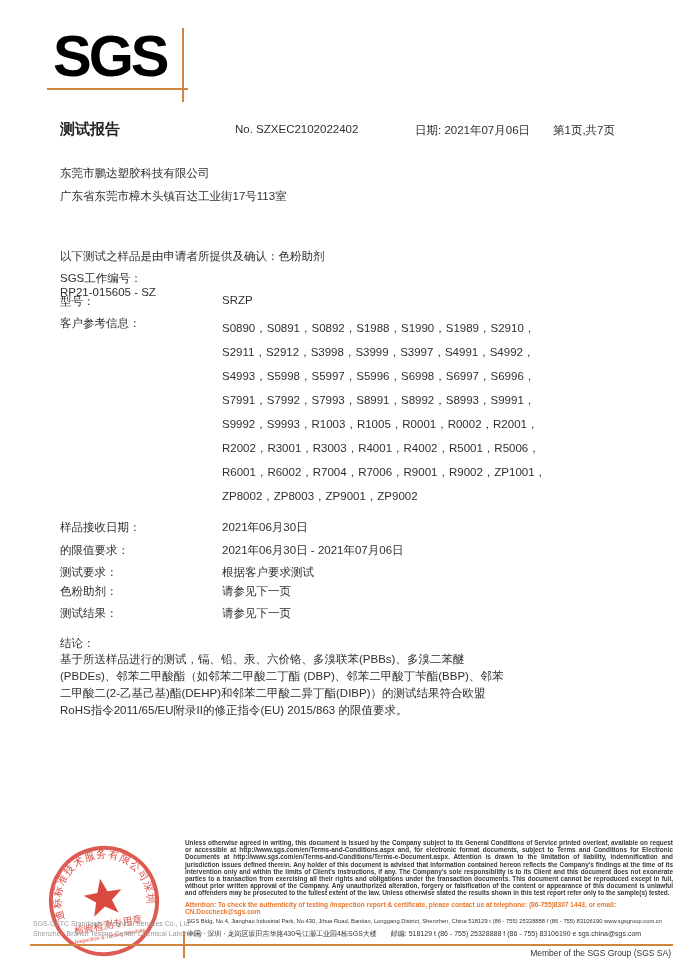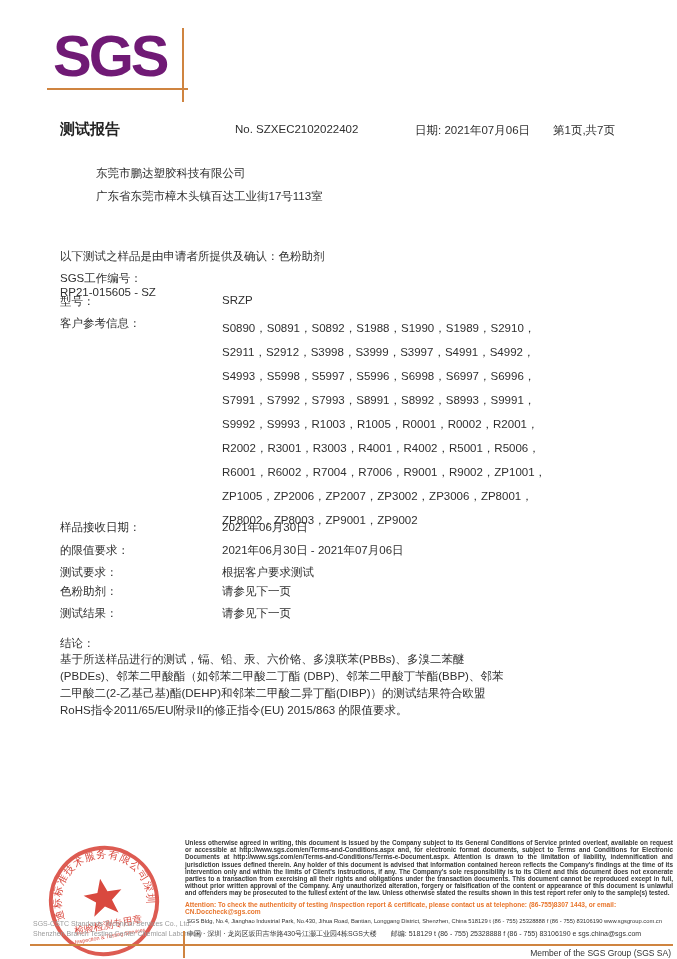--- a/index.html
+++ b/index.html
@@ -6,32 +6,32 @@
   .page {
     position:relative; width:677px; height:959px; background:#ffffff;
     font-family:"Liberation Sans","DejaVu Sans",sans-serif;
     color:#2f2f2f; overflow:hidden;
   }
 
   
   .logo-text {
     position:absolute; left:53px; top:27px;
     font-size:58px; font-weight:bold; letter-spacing:-3px;
-    color:#701a75; line-height:1;
+    color:#000000; line-height:1;
   }
   .crop-h { position:absolute; left:47px; top:88px; width:141px; height:2px; background:#cf8440; }
   .crop-v { position:absolute; left:182px; top:28px; width:2px; height:74px; background:#cf8440; }
 
   .title-row { position:absolute; left:60px; top:120px; width:580px; height:20px; }
   .title-row .t-main { position:absolute; left:0; top:0; font-size:15px; font-weight:bold; color:#222; }
   .title-row .t-no   { position:absolute; left:175px; top:3px; font-size:11.5px; }
   .title-row .t-date { position:absolute; left:355px; top:3px; font-size:11.5px; }
   .title-row .t-page { position:absolute; left:493px; top:3px; font-size:11.5px; }
 
-  .applicant { position:absolute; left:60px; top:162px; font-size:11.5px; line-height:23px;margin-left:36px; }
+  .applicant { position:absolute; left:60px; top:162px; font-size:11.5px; line-height:23px; }
 
   .statement { position:absolute; left:60px; top:249px; font-size:11.5px; }
 
   
   .field-row { position:absolute; left:60px; display:flex; font-size:11.5px; }
   .field-label { width:162px; flex:none; }
   .field-value { width:455px; }
   .r-job      { top:271px;flex-direction:column; }
   .r-model    { top:294px;justify-content:space-between; }
   .r-refs     { top:316px; }
@@ -104,21 +104,20 @@
   <div class="field-row r-refs">
     <div class="field-label">客户参考信息：</div>
     <div class="field-value refs-lines">
       <div>S0890，S0891，S0892，S1988，S1990，S1989，S2910，</div>
       <div>S2911，S2912，S3998，S3999，S3997，S4991，S4992，</div>
       <div>S4993，S5998，S5997，S5996，S6998，S6997，S6996，</div>
       <div>S7991，S7992，S7993，S8991，S8992，S8993，S9991，</div>
       <div>S9992，S9993，R1003，R1005，R0001，R0002，R2001，</div>
       <div>R2002，R3001，R3003，R4001，R4002，R5001，R5006，</div>
       <div>R6001，R6002，R7004，R7006，R9001，R9002，ZP1001，</div>
-      <div>ZP1005，ZP2006，ZP2007，ZP3002，ZP3006，ZP8001，</div>
       <div>ZP8002，ZP8003，ZP9001，ZP9002</div>
     </div>
   </div>
 
   <div class="field-row r-received">
     <div class="field-label">样品接收日期：</div>
     <div class="field-value">2021年06月30日</div>
   </div>
 
   <div class="field-row r-period">

